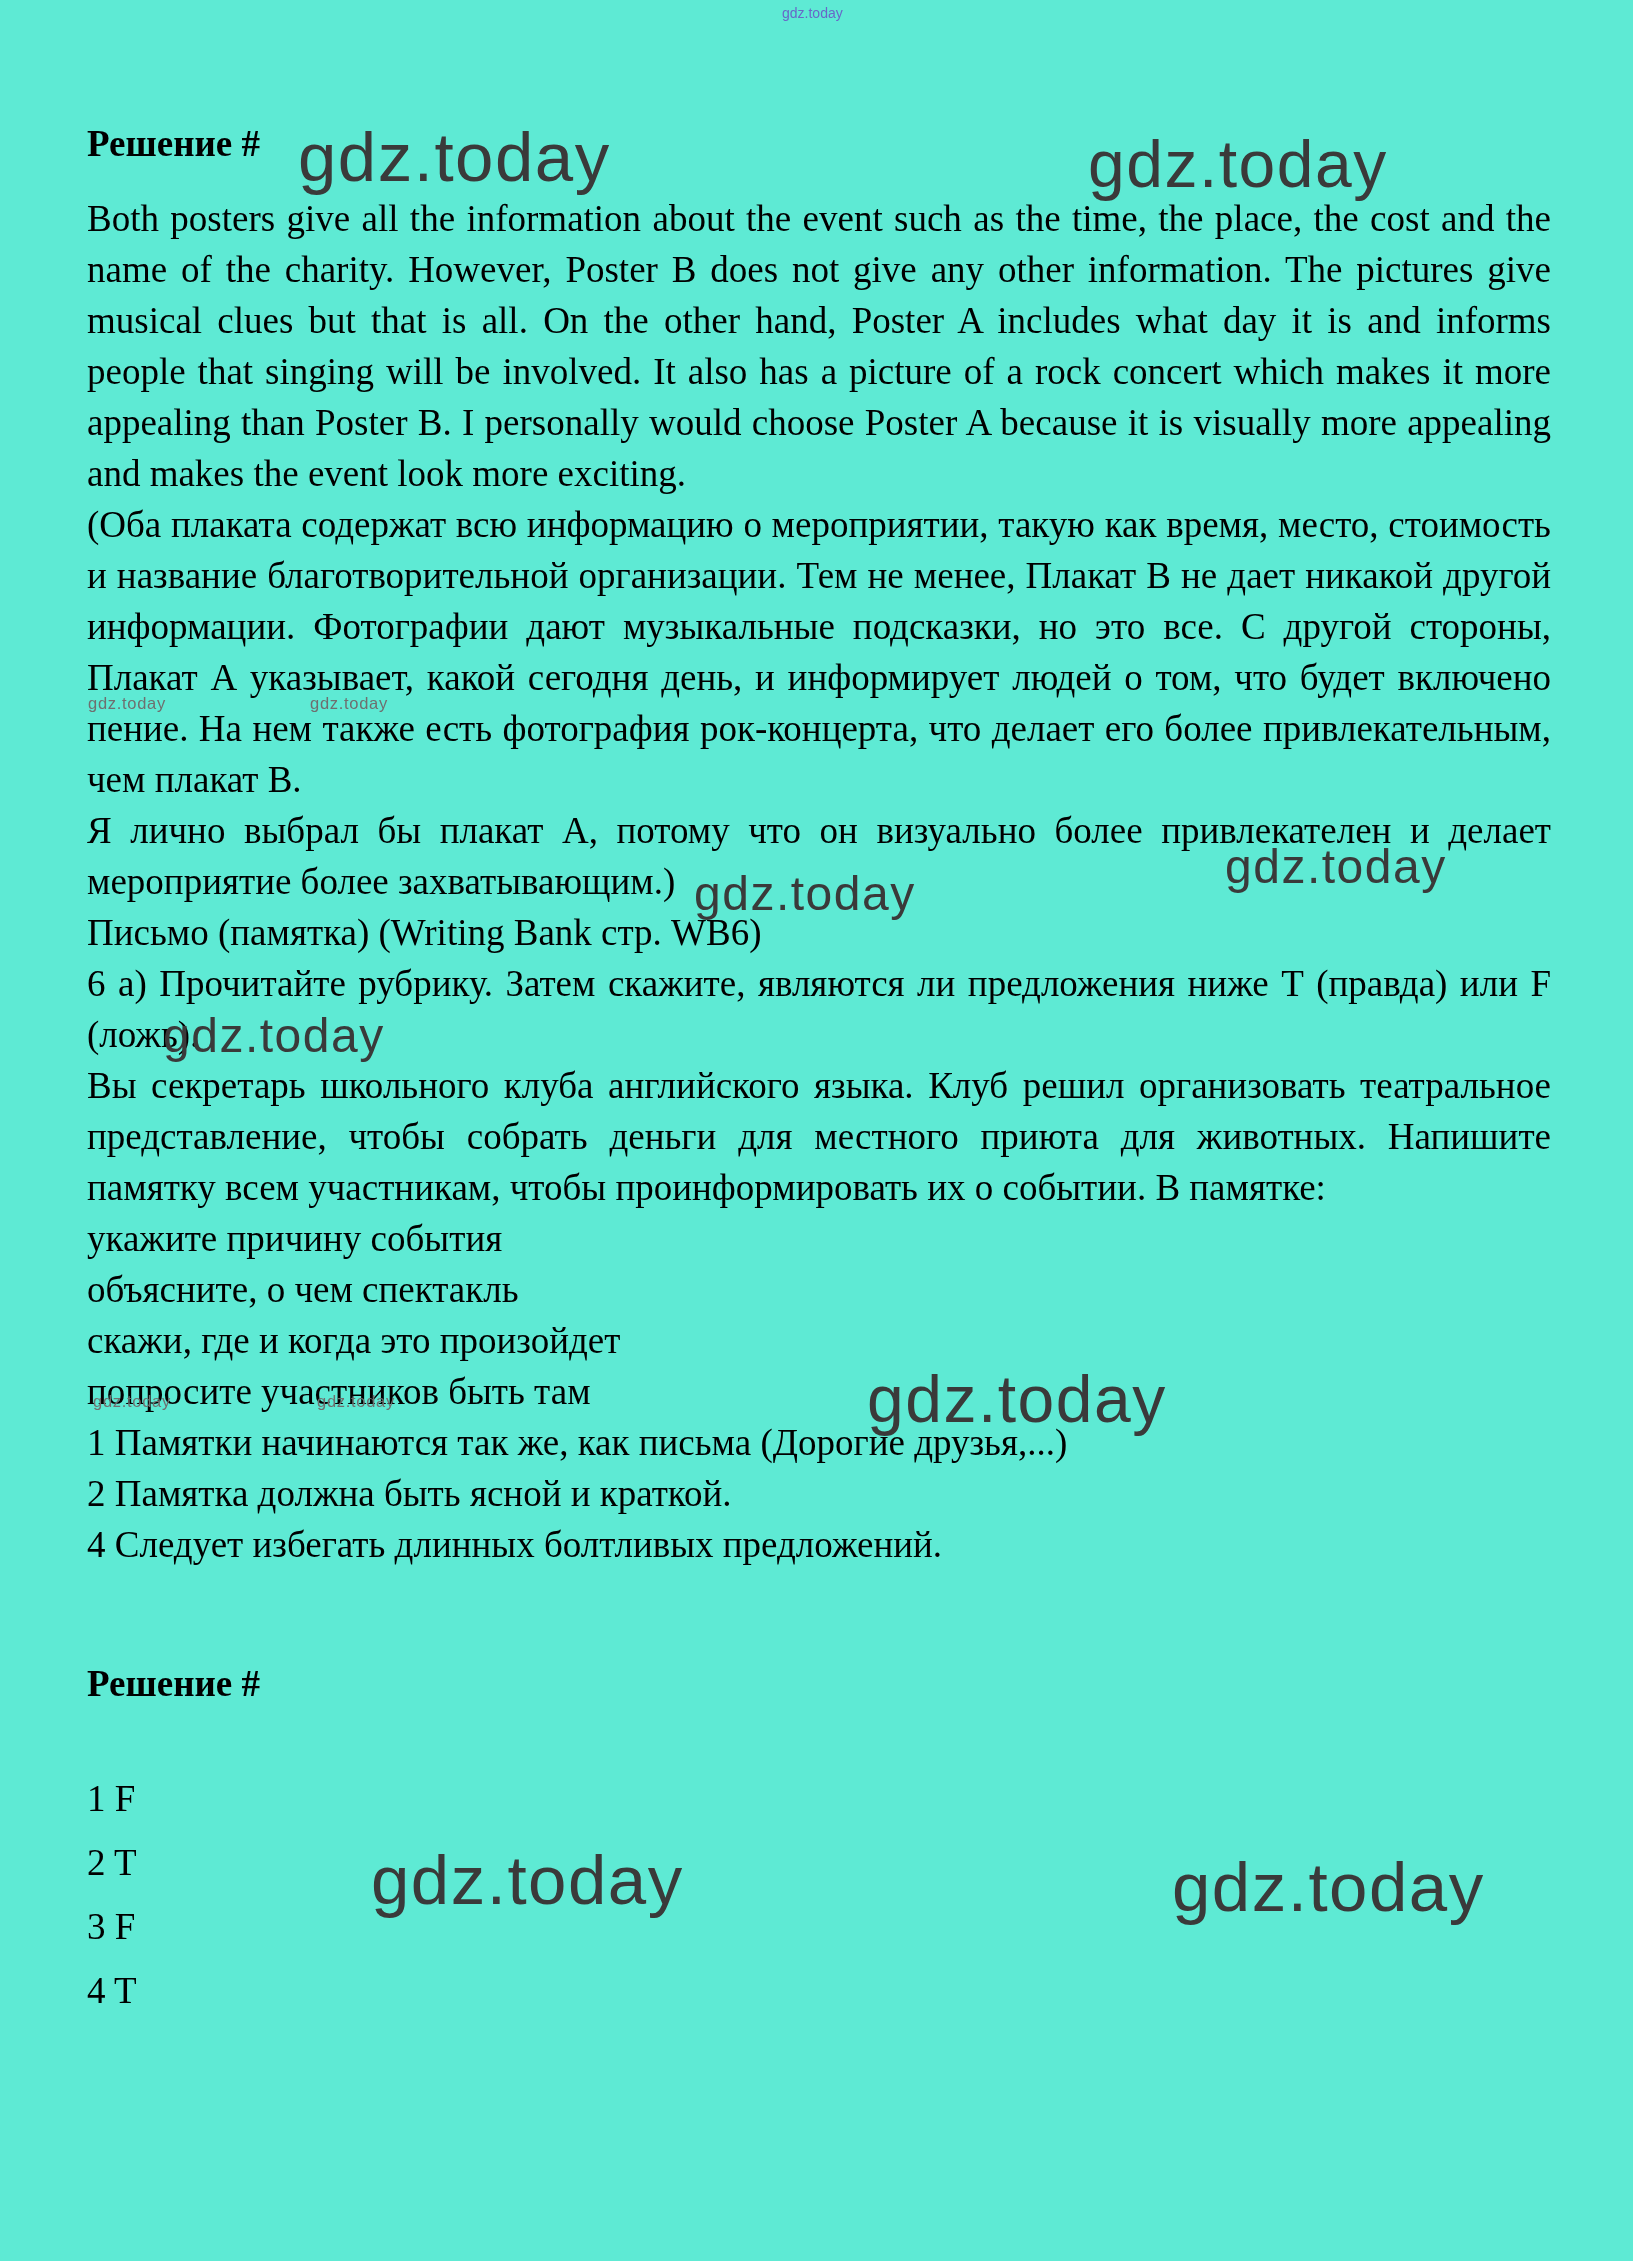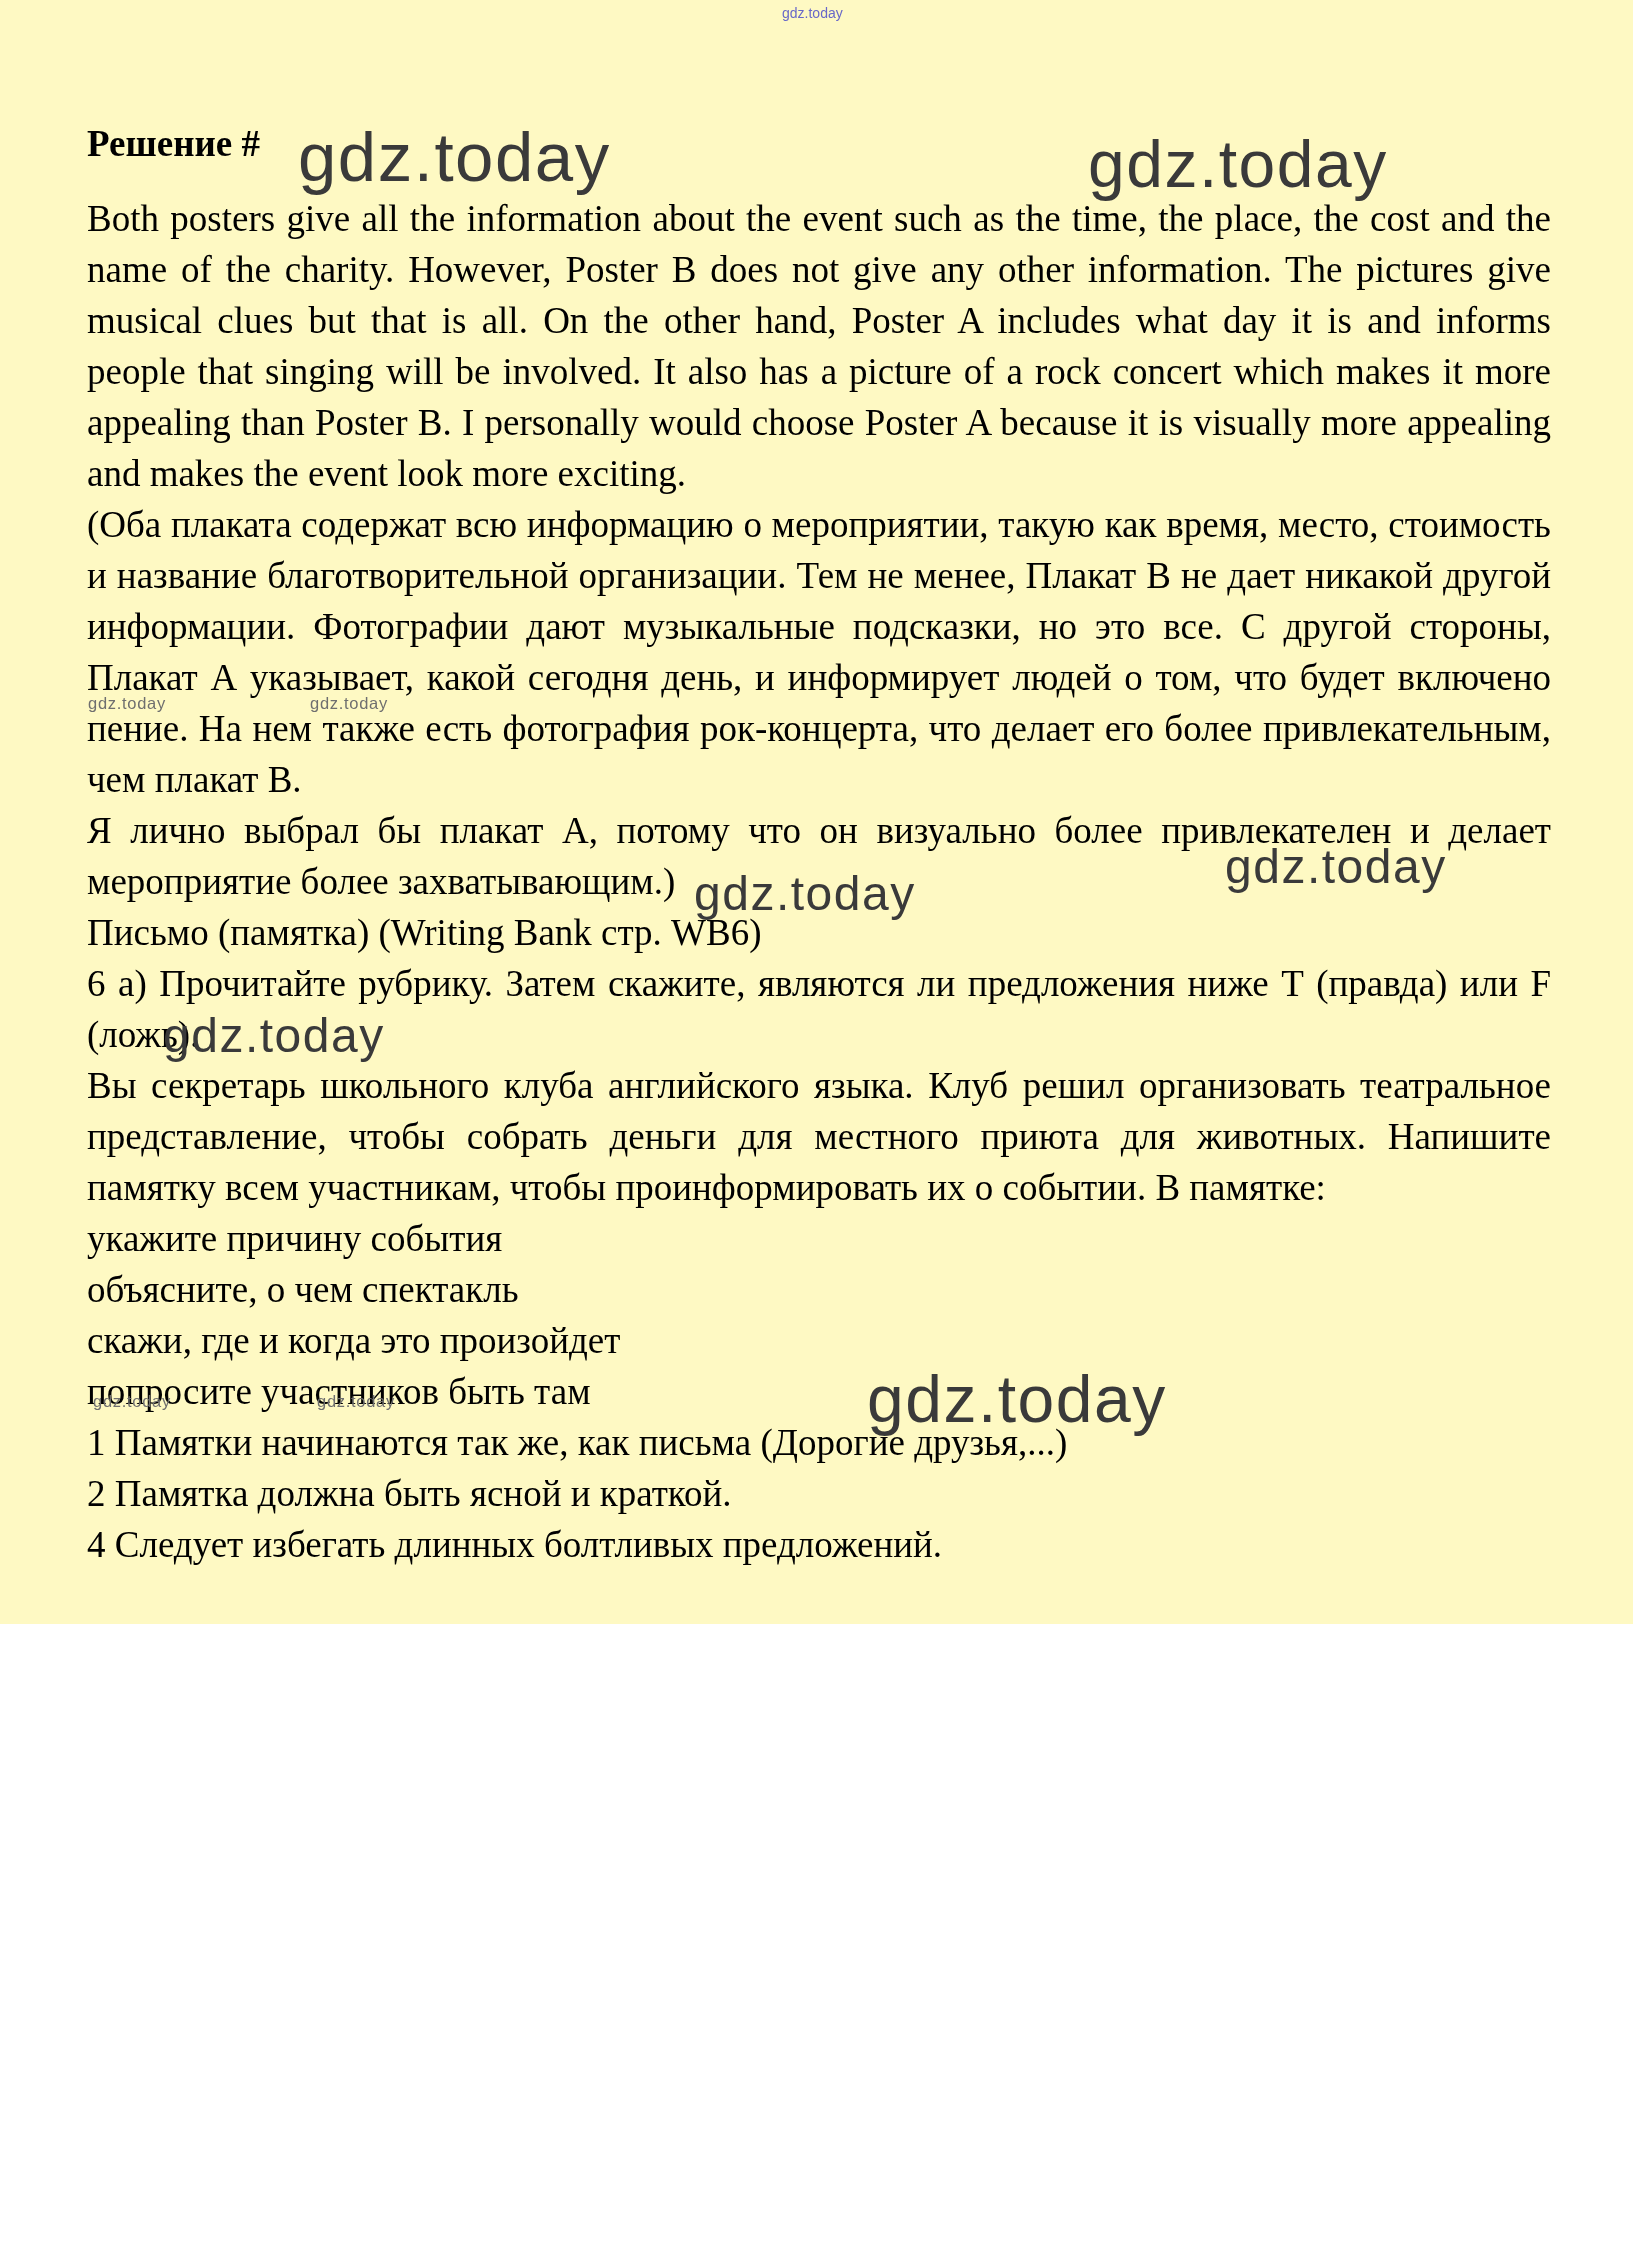--- a/index.html
+++ b/index.html
@@ -1,20 +1,20 @@
 <!DOCTYPE html>
 <html style="font-size:12px"><head>
 <meta charset="utf-8">
 <style>
   html, body { margin:0; padding:0; background:#ffffff; }
   .page {
     position:relative;
     width:1634px;
-    height:1624px;
-    background:#fef9c3;
+    height:2261px;
+    background:#5eead4;
     overflow:hidden;
     font-family:"Liberation Serif", serif;
     color:#000000;
   }
   .content { padding:118px 83px 0 87px; }
   .content p { margin:0; font-size:37px; line-height:51px; }
   .just { text-align:justify;font-family:Liberation Serif, serif; }
   .sol-heading {
     font-size:37px; line-height:51px; font-weight:bold;
     margin:0 0 24px 0;
@@ -85,18 +85,19 @@
       <div class="line">1 Памятки начинаются так же, как письма (Дорогие друзья,...)</div>
       <div class="line">2 Памятка должна быть ясной и краткой.</div>
       <div class="line">4 Следует избегать длинных болтливых предложений.</div>
     </div>
 
     <h2 class="sol-heading sol2">Решение #</h2>
 
     <div class="answers">
       <div class="ans">1 F</div>
       <div class="ans">2 T</div>
+      <div class="ans">3 F</div>
       <div class="ans">4 T</div>
     </div>
 
   </div>
 </div>
 
 
 </body></html>

